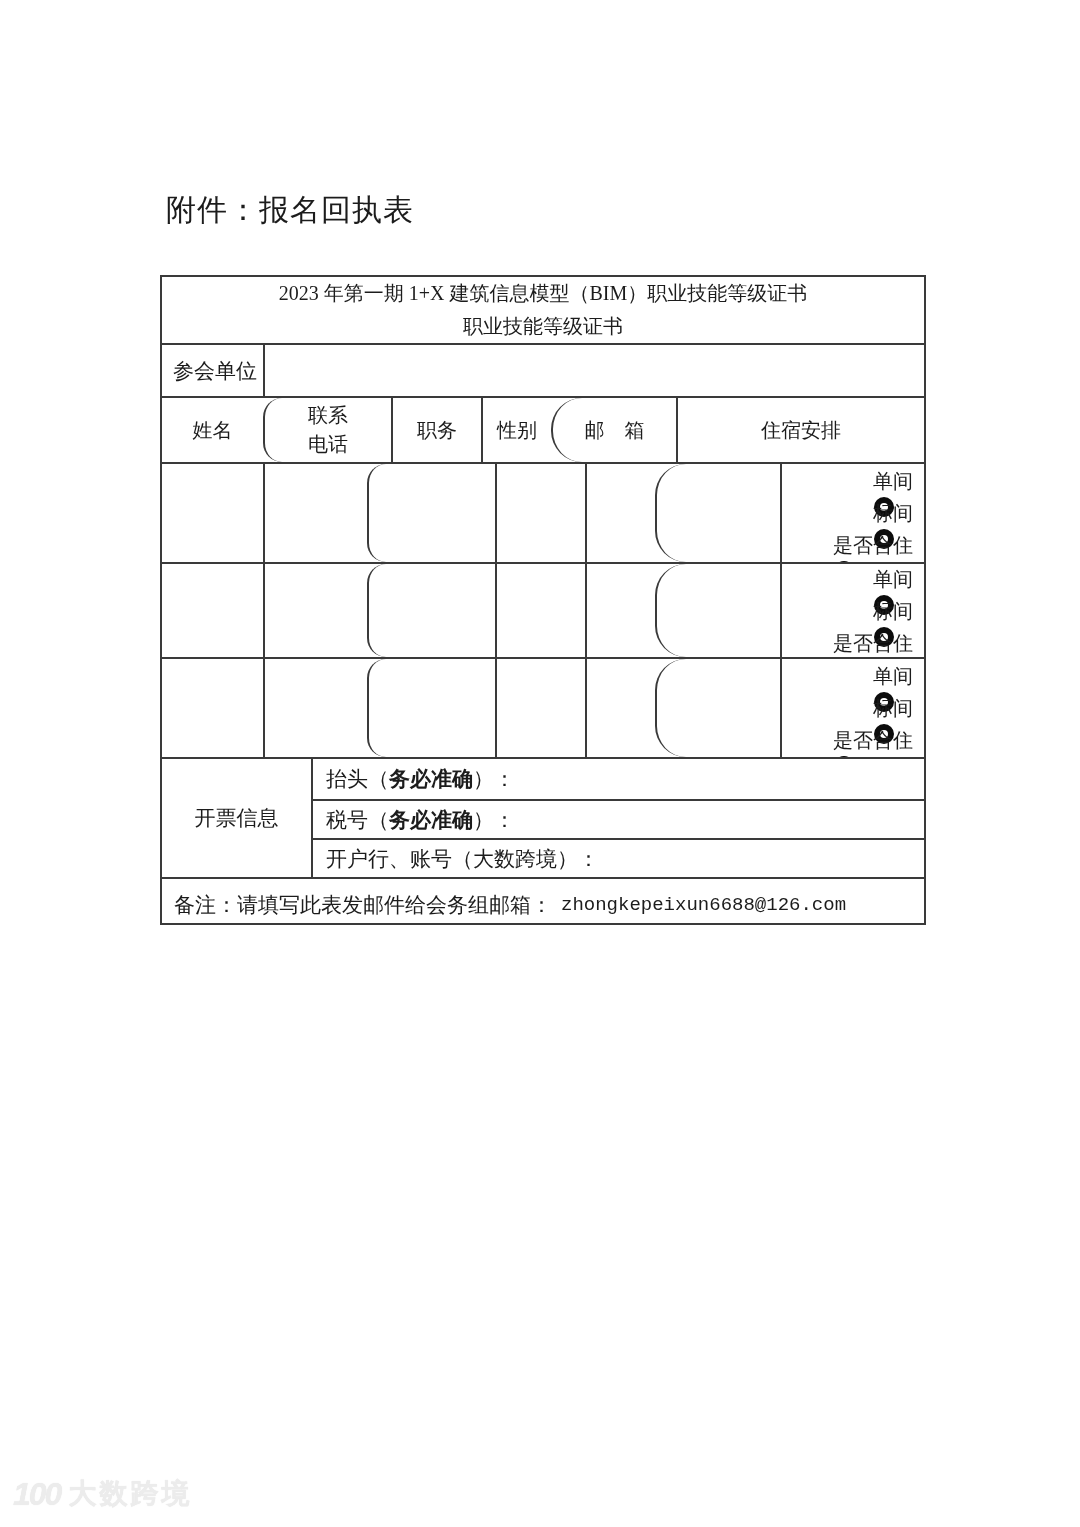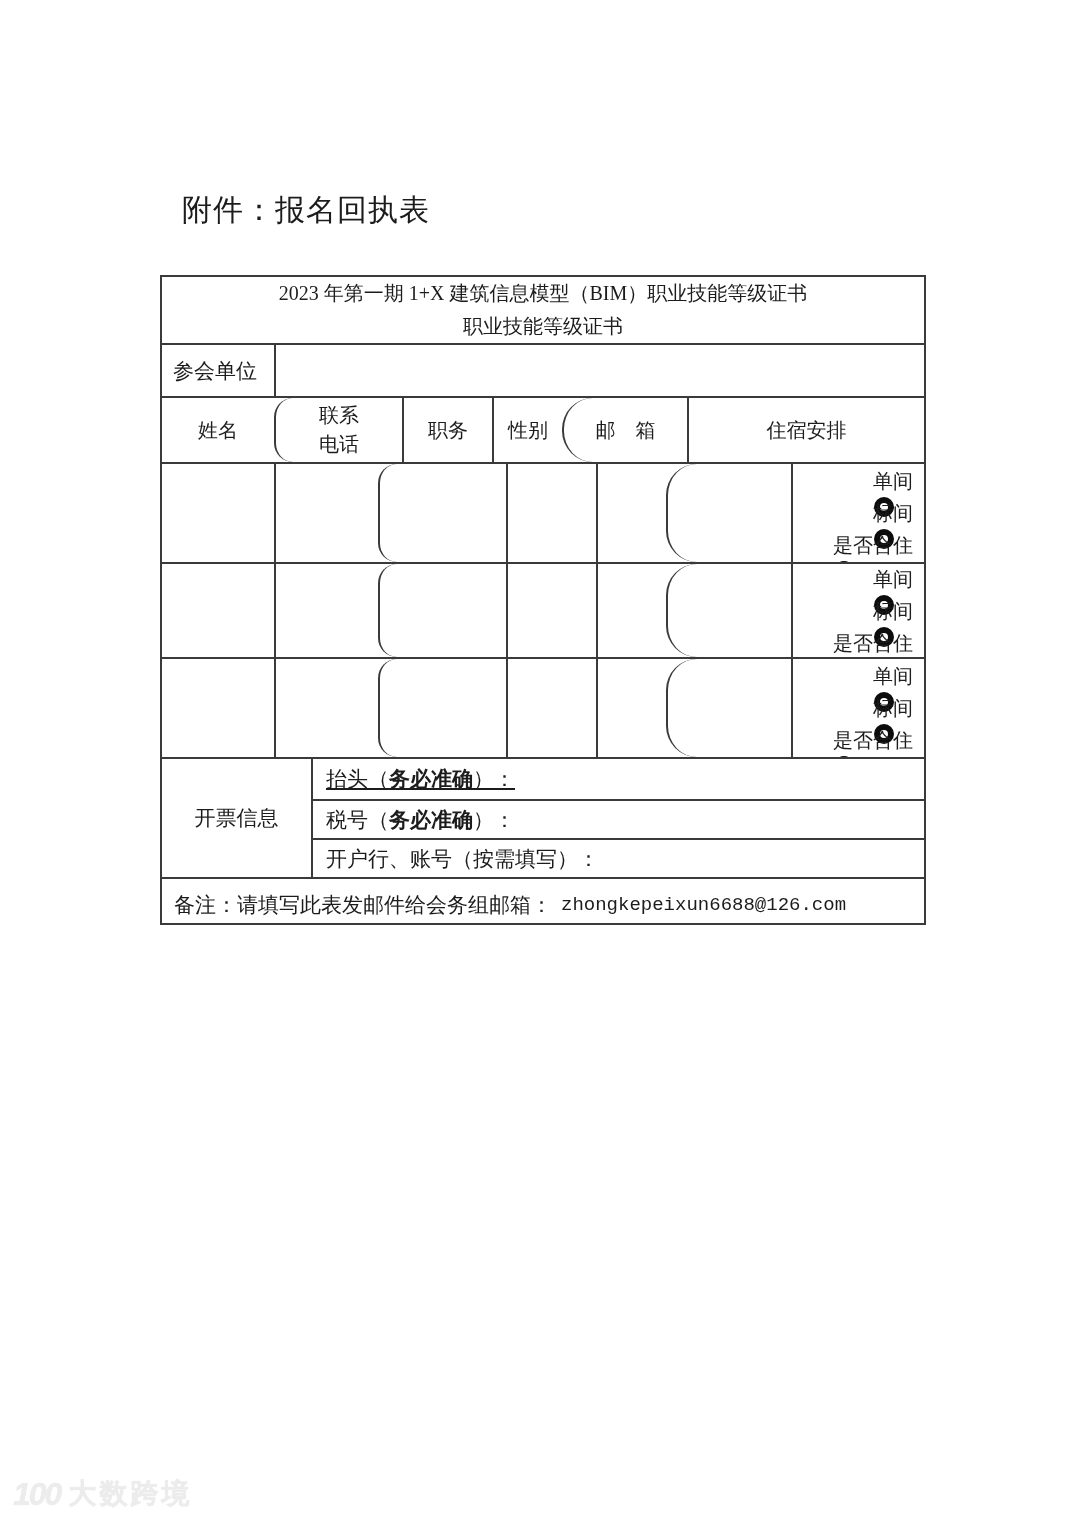--- a/index.html
+++ b/index.html
@@ -8,21 +8,21 @@
     width: 1080px;
     height: 1527px;
     background: #ffffff;
     overflow: hidden;
     font-family: "Liberation Serif", "DejaVu Serif", serif;
     color: #1c1c1c;
   }
 
   .doc-title {
     position: absolute;
-    left: 182px;
+    left: 166px;
     top: 190px;
     font-size: 30px;
     letter-spacing: 1px;
     white-space: nowrap;
   }
 
   
   .reg-table {
     position: absolute;
     left: 160px;
@@ -38,21 +38,21 @@
     box-sizing: border-box;
     border-left: 2px solid #3a3a3a;
     display: flex;
     align-items: center;
     justify-content: center;
     overflow: hidden;
   }
   .cell.nol { border-left: none; }
 
   
-  .c0 { width: 112px; } .c1 { width: 104px; } .c2 { width: 128px; border-radius: 19px; }
+  .c0 { width: 101px; } .c1 { width: 104px; } .c2 { width: 128px; border-radius: 19px; }
   .c3 { width: 90px; }  .c4 { width: 70px; }  .c5 { width: 125px; border-radius: 31px; }
   .c6 { flex: 1; }
 
   
   .r-title { height: 66px; }
   .title-cell { width: 100%; flex-direction: column; justify-content: center; font-size: 20px; line-height: 33px; text-align: center; }
 
   
   .r-unit { height: 51px; }
   .unit-label { justify-content: flex-start; padding-left: 11px; font-size: 21px; }
@@ -85,21 +85,21 @@
   
   .r-invoice { }
   .inv-label { width: 149px; font-size: 21px; }
   .inv-rows { flex: 1; display: flex; flex-direction: column; border-left: 2px solid #3a3a3a; box-sizing: border-box; }
   .inv-row {
     border-top: 2px solid #3a3a3a;
     display: flex; align-items: center;
     padding-left: 13px;
     font-size: 21px;
   }
-  .inv-row.first { border-top: none; text-decoration: underline; }
+  .inv-row.first { border-top: none; }
   .inv-row b { font-weight: bold; }
   .ir0 { height: 40px; } .ir1 { height: 37px; } .ir2 { height: 40px; } .ir3 { height: 37px; }
 
   
   .r-note { height: 44px; }
   .note-cell { width: 100%; justify-content: flex-start; padding-left: 12px; font-size: 21px; white-space: nowrap; margin-top: 8px; }
   .note-email {
     font-family: "Liberation Mono", "DejaVu Sans Mono", monospace;
     font-size: 19px;
     margin-left: 9px;
@@ -242,21 +242,21 @@
           <span>抬头（</span>
             <b>务必准确</b>
             <span>）：</span>
         </div>
         <div class="inv-row ir1">
           <span>税号（</span>
             <b>务必准确</b>
             <span>）：</span>
         </div>
         <div class="inv-row ir3">
-          <span>开户行、账号（按需填写）：</span>
+          <span>开户行、账号（大数跨境）：</span>
             <b></b>
             <span></span>
         </div>
       </div>
     </div>
 
     <div class="trow r-note">
       <div class="cell nol note-cell">
         <span>备注：</span>
           <span>请填写此表发邮件给会务组邮箱：</span>

